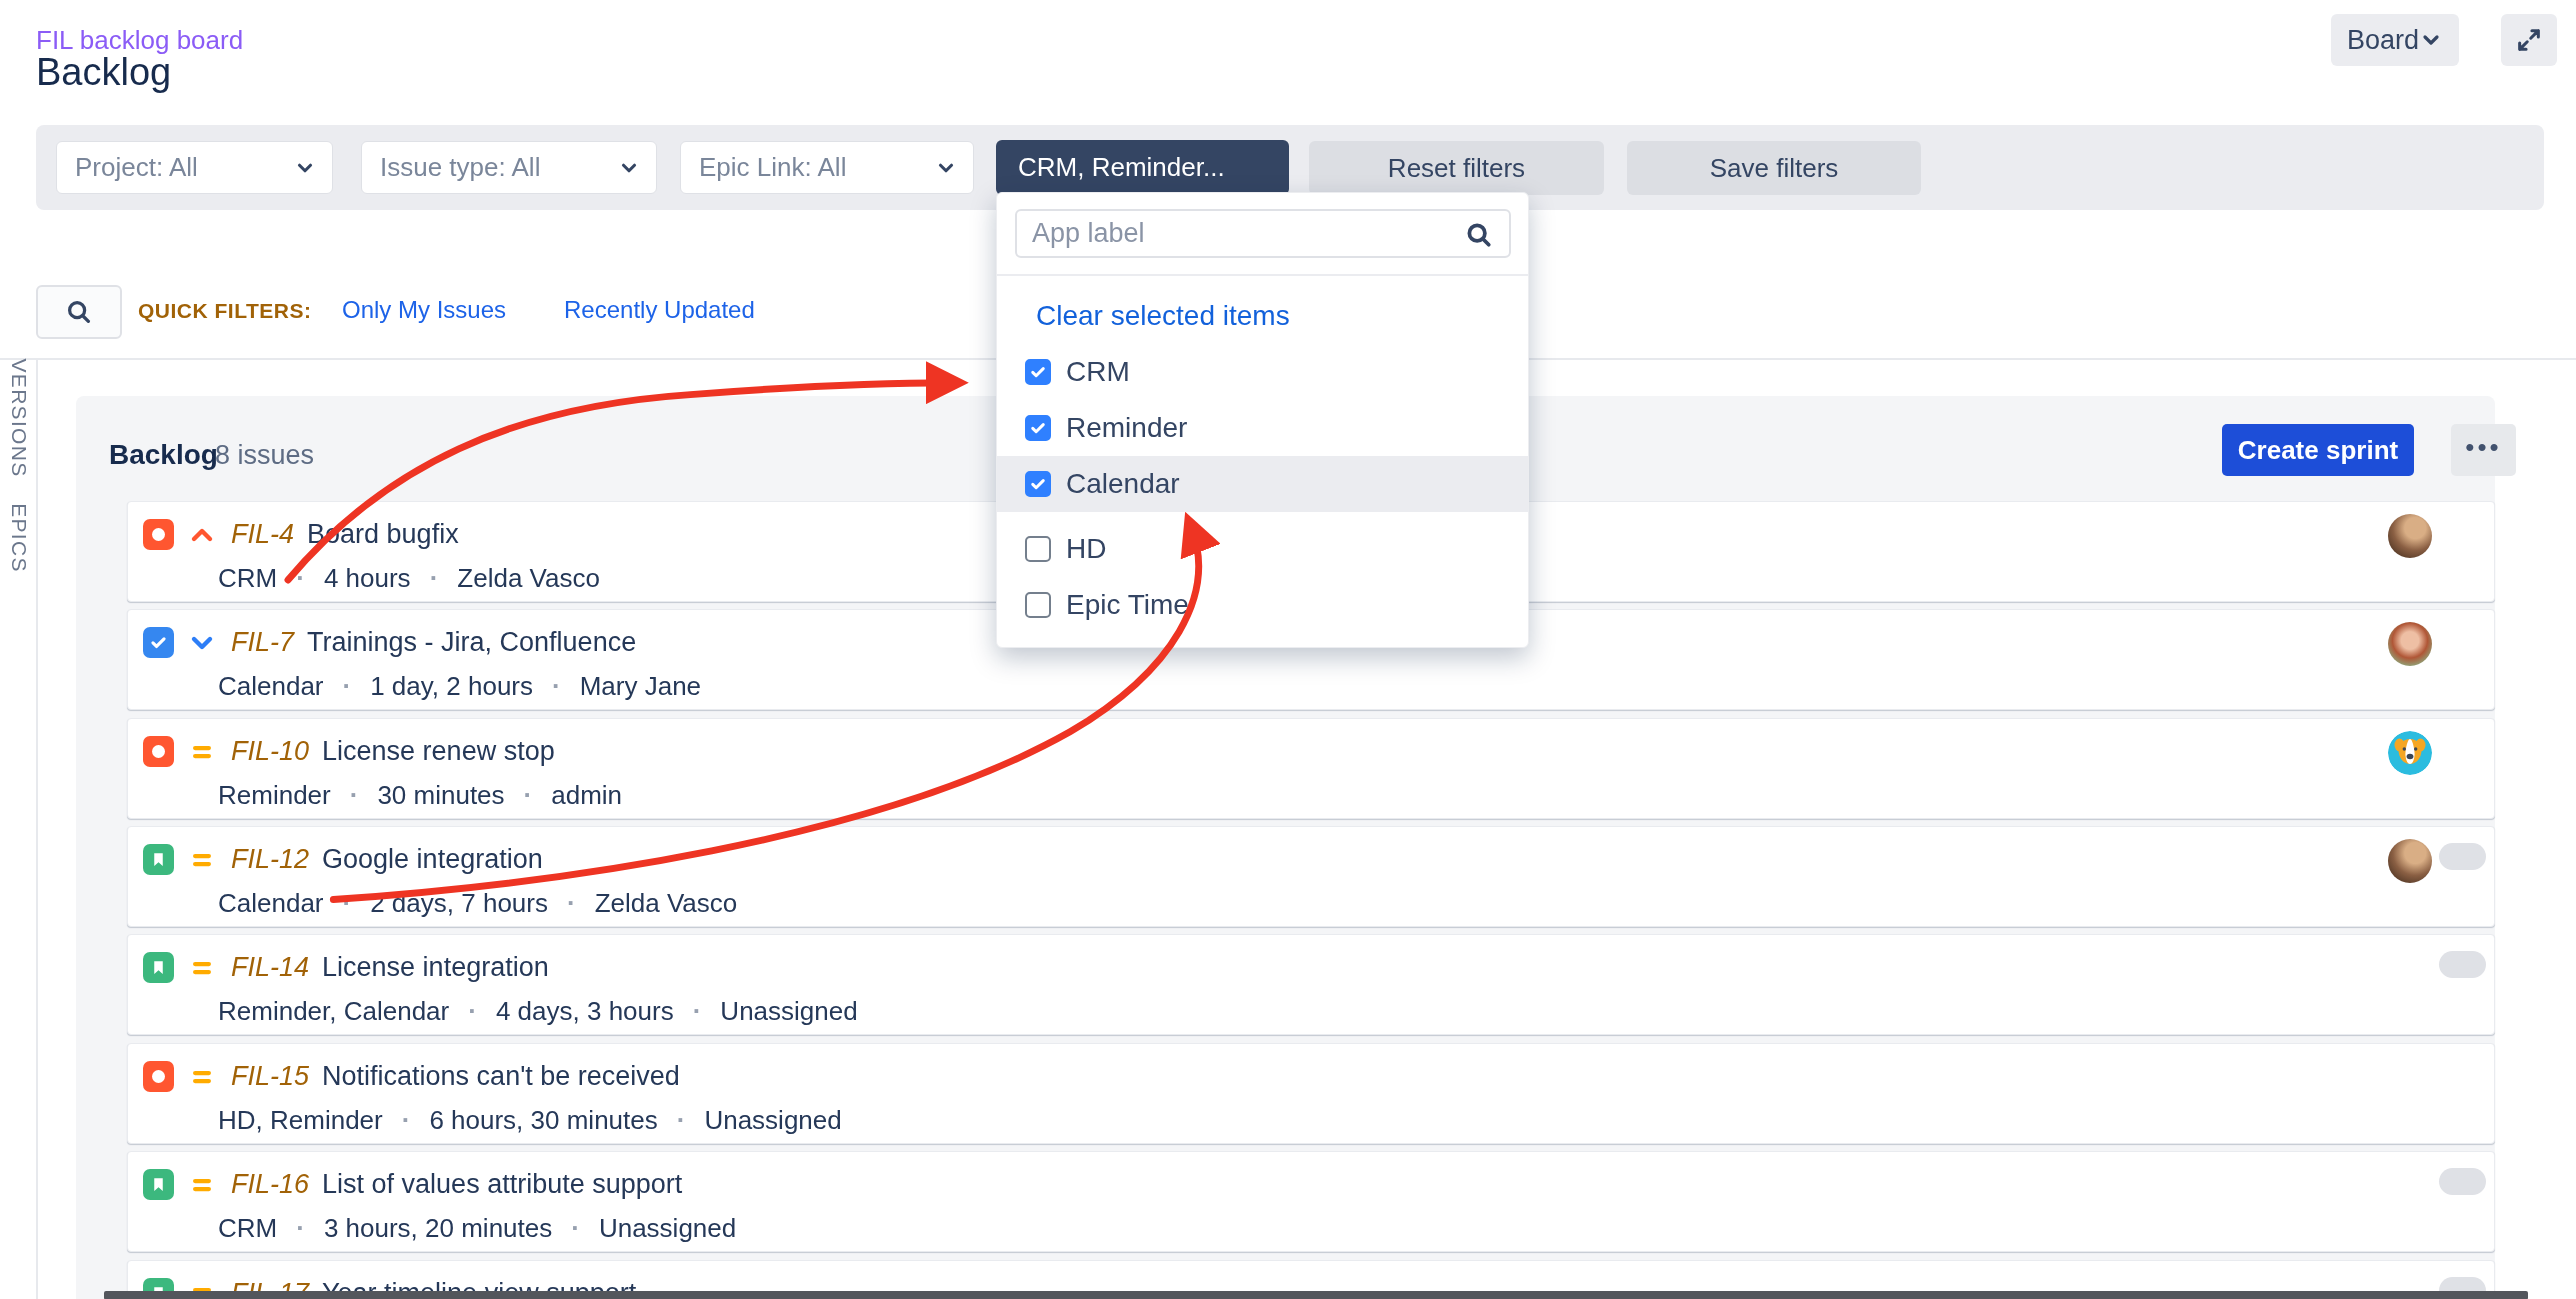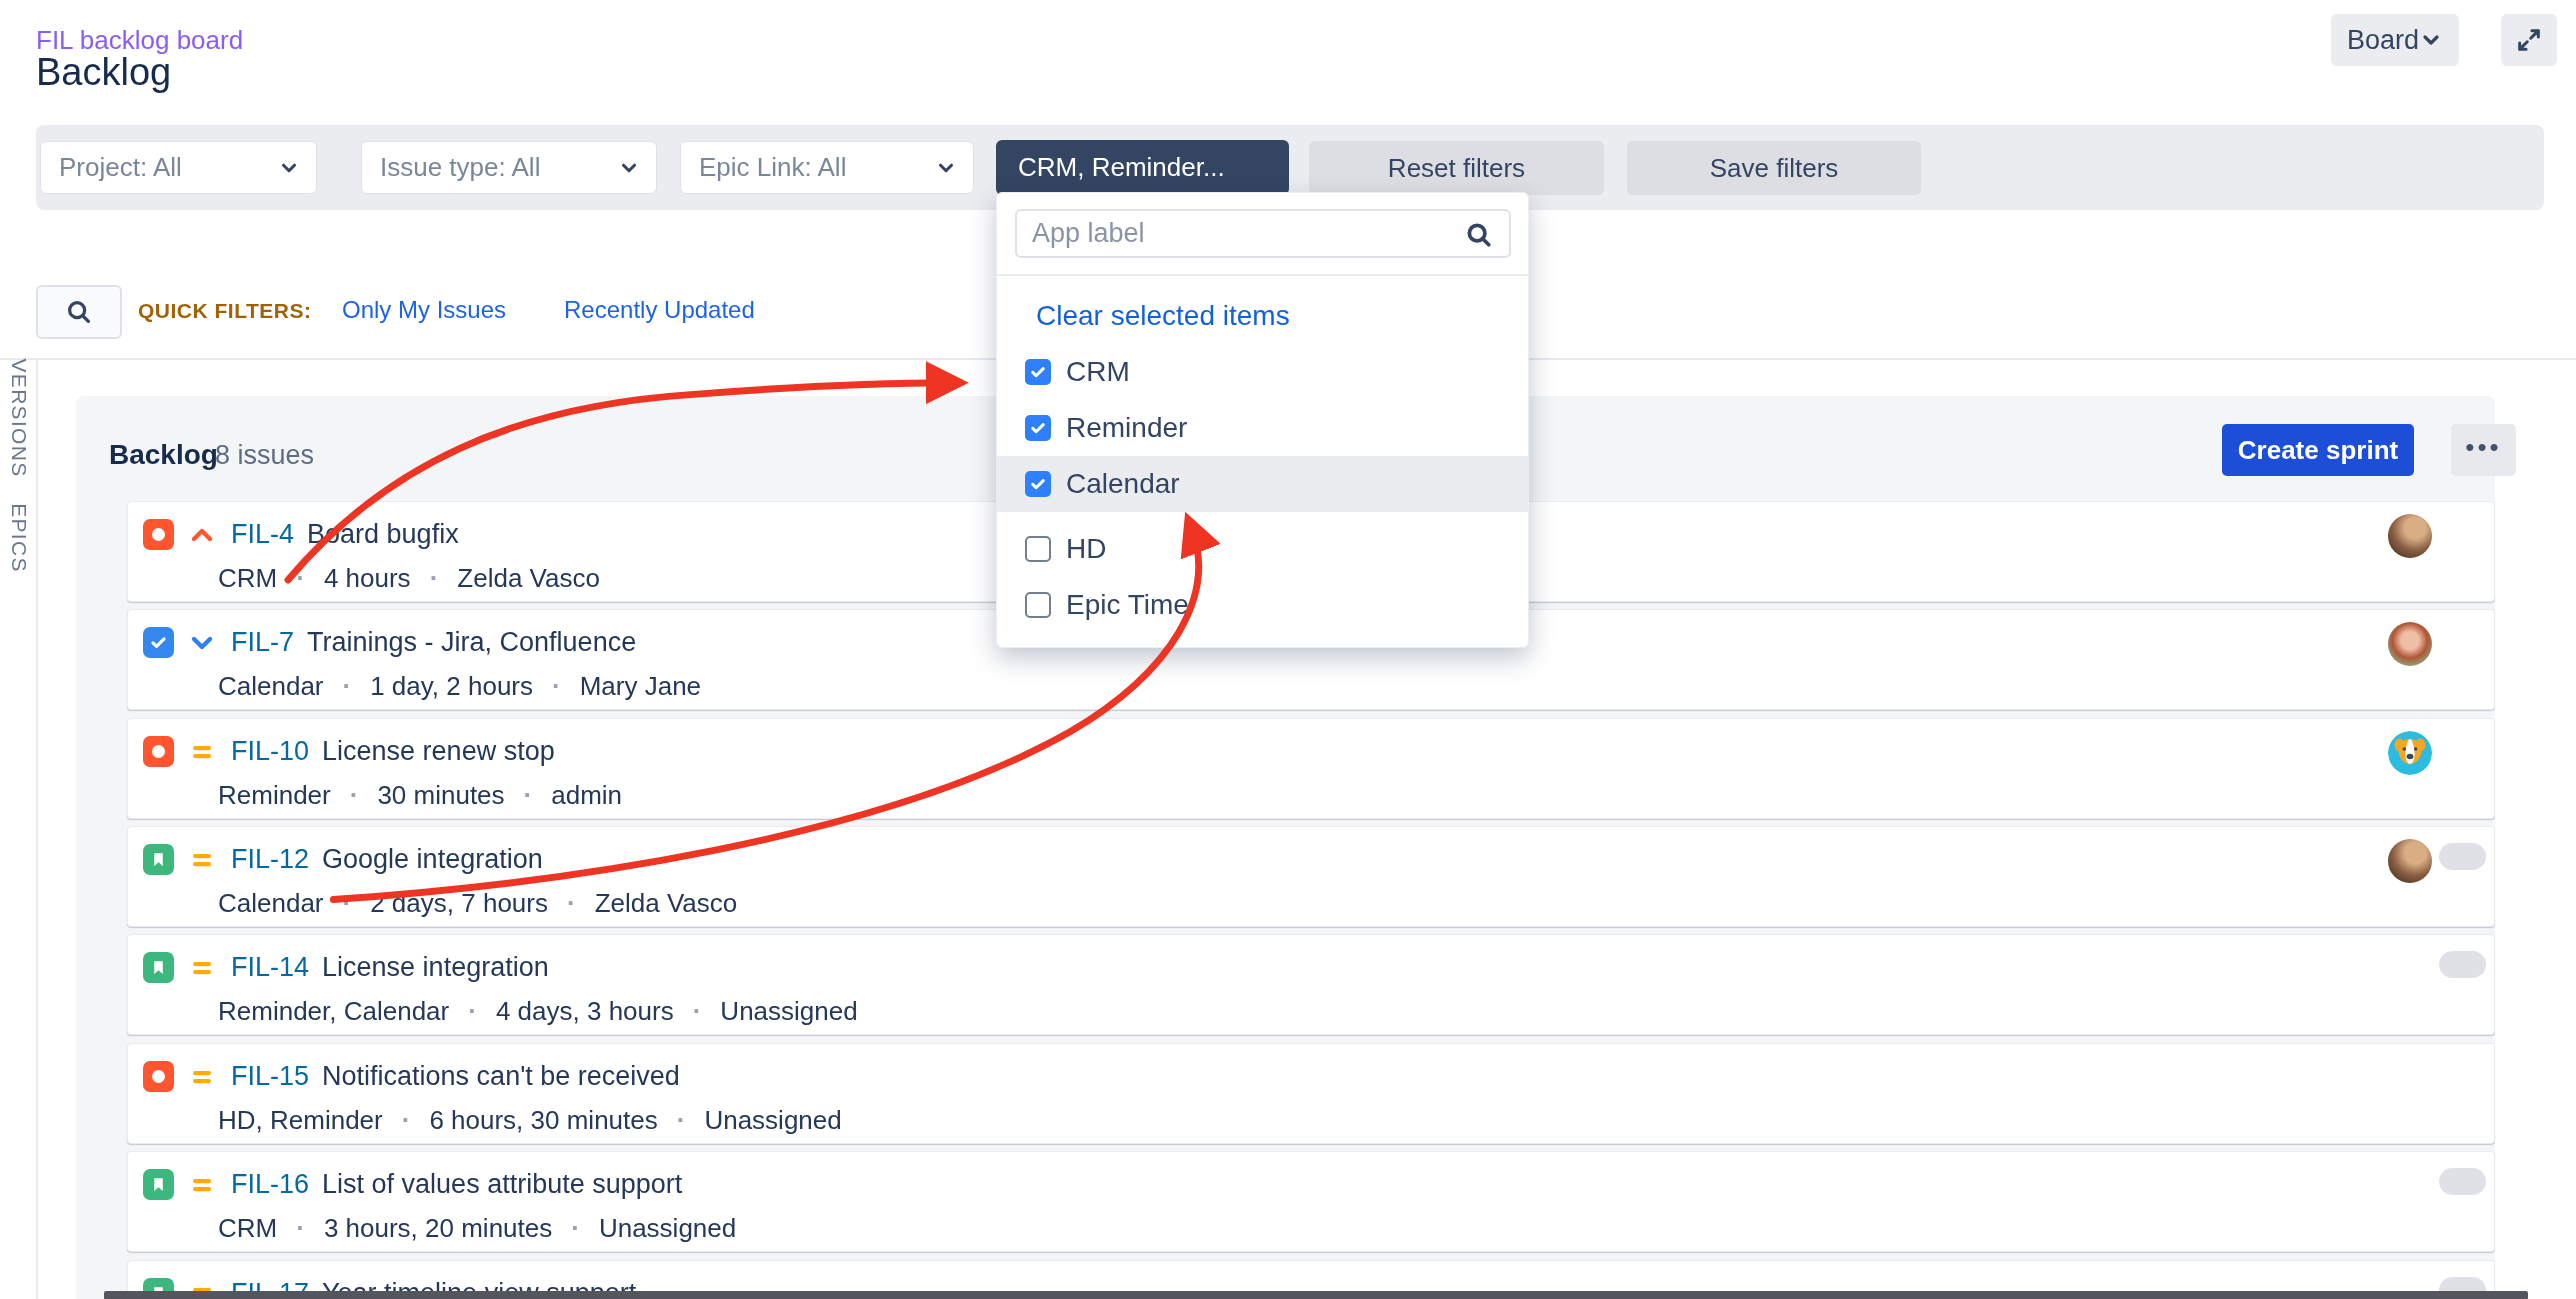--- a/index.html
+++ b/index.html
@@ -14,21 +14,21 @@
              display:flex;align-items:center;justify-content:center;cursor:pointer;}
   .board-btn span{font-size:27px;color:#344563;}
   .expand-btn{left:2501px;top:14px;width:56px;height:52px;background:#EBECF0;border:none;border-radius:6px;
               display:flex;align-items:center;justify-content:center;cursor:pointer;}
 
   
   .filter-bar{left:36px;top:125px;width:2508px;height:85px;background:#EBECF0;border-radius:8px;}
   .fsel{position:absolute;top:16px;height:53px;background:#fff;border:1px solid #DFE1E6;border-radius:6px;
         display:flex;align-items:center;justify-content:space-between;padding:0 16px 0 18px;box-sizing:border-box;cursor:pointer;}
   .fsel .sel-label{font-size:26px;color:#7A869A;}
-  .sel1{left:4px;width:277px;justify-content:space-between;} .sel2{left:325px;width:296px;} .sel3{left:644px;width:294px;}
+  .sel1{left:20px;width:277px;justify-content:space-between;} .sel2{left:325px;width:296px;} .sel3{left:644px;width:294px;}
   .app-filter-btn{position:absolute;left:960px;top:15px;width:293px;height:55px;background:#344563;color:#fff;
         border:none;border-radius:6px;font-size:26px;text-align:left;padding:0 0 0 22px;cursor:pointer;
         font-family:"Liberation Sans",sans-serif;}
   .gray-btn{position:absolute;top:16px;height:54px;background:#DCDEE3;border:none;border-radius:6px;
         font-size:26px;color:#344563;cursor:pointer;font-family:"Liberation Sans",sans-serif;}
   .reset-btn{left:1273px;width:295px;} .save-btn{left:1591px;width:294px;}
 
   
   .qsearch{left:36px;top:285px;width:86px;height:54px;background:#FAFBFC;border:2px solid #DFE1E6;border-radius:6px;
         display:flex;align-items:center;justify-content:center;cursor:pointer;box-sizing:border-box;}
@@ -57,21 +57,21 @@
         border:1px solid #E9EBEF;box-sizing:border-box;box-shadow:0 1px 1px rgba(23,43,77,.22);cursor:pointer;}
   .line1{display:flex;align-items:center;padding:17px 0 0 15px;}
   .type-icon{width:31px;height:31px;border-radius:7px;flex:0 0 auto;display:flex;align-items:center;justify-content:center;}
   .type-icon .glyph{display:none;}
   .t-bug{background:#FF5630;} .t-bug .g-bug{display:block;width:13px;height:13px;border-radius:50%;background:#fff;}
   .t-task{background:#3587F0;} .t-task .g-task{display:block;}
   .t-story{background:#3CB87E;} .t-story .g-story{display:block;}
   .prio{width:28px;height:28px;margin-left:14px;flex:0 0 auto;position:relative;}
   .prio svg{display:none;position:absolute;inset:0;}
   .p-high .g-high{display:block;} .p-low .g-low{display:block;} .p-medium .g-med{display:block;}
-  .ikey{margin-left:15px;font-size:27px;color:#0369a1;text-decoration:none;cursor:pointer;}
+  .ikey{margin-left:15px;font-size:27px;color:#a16207;text-decoration:none;cursor:pointer;font-style:italic;}
   .isum{margin-left:13px;font-size:27px;color:#253858;}
   .line2{display:flex;align-items:center;margin:13px 0 0 90px;font-size:26px;color:#253858;}
   .sep{margin:0 19px;}
   .sep::before{content:"·";color:#97A0AF;font-weight:700;font-size:26px;}
   .avatar{position:absolute;top:12px;right:62px;width:44px;height:44px;border-radius:50%;overflow:hidden;}
   .av-zelda{background:radial-gradient(circle at 62% 32%,#d9ae85 0 26%,#8a5f43 55%,#432d1e 92%);}
   .av-mary{background:radial-gradient(circle at 50% 42%,#eebfa4 0 26%,#b05636 52%,#8caa7e 80%);}
   .avatar svg{display:none;}
   .av-admin svg{display:block;}
   .pill{position:absolute;top:16px;right:8px;width:47px;height:27px;border-radius:14px;background:#DFE1E6;}

